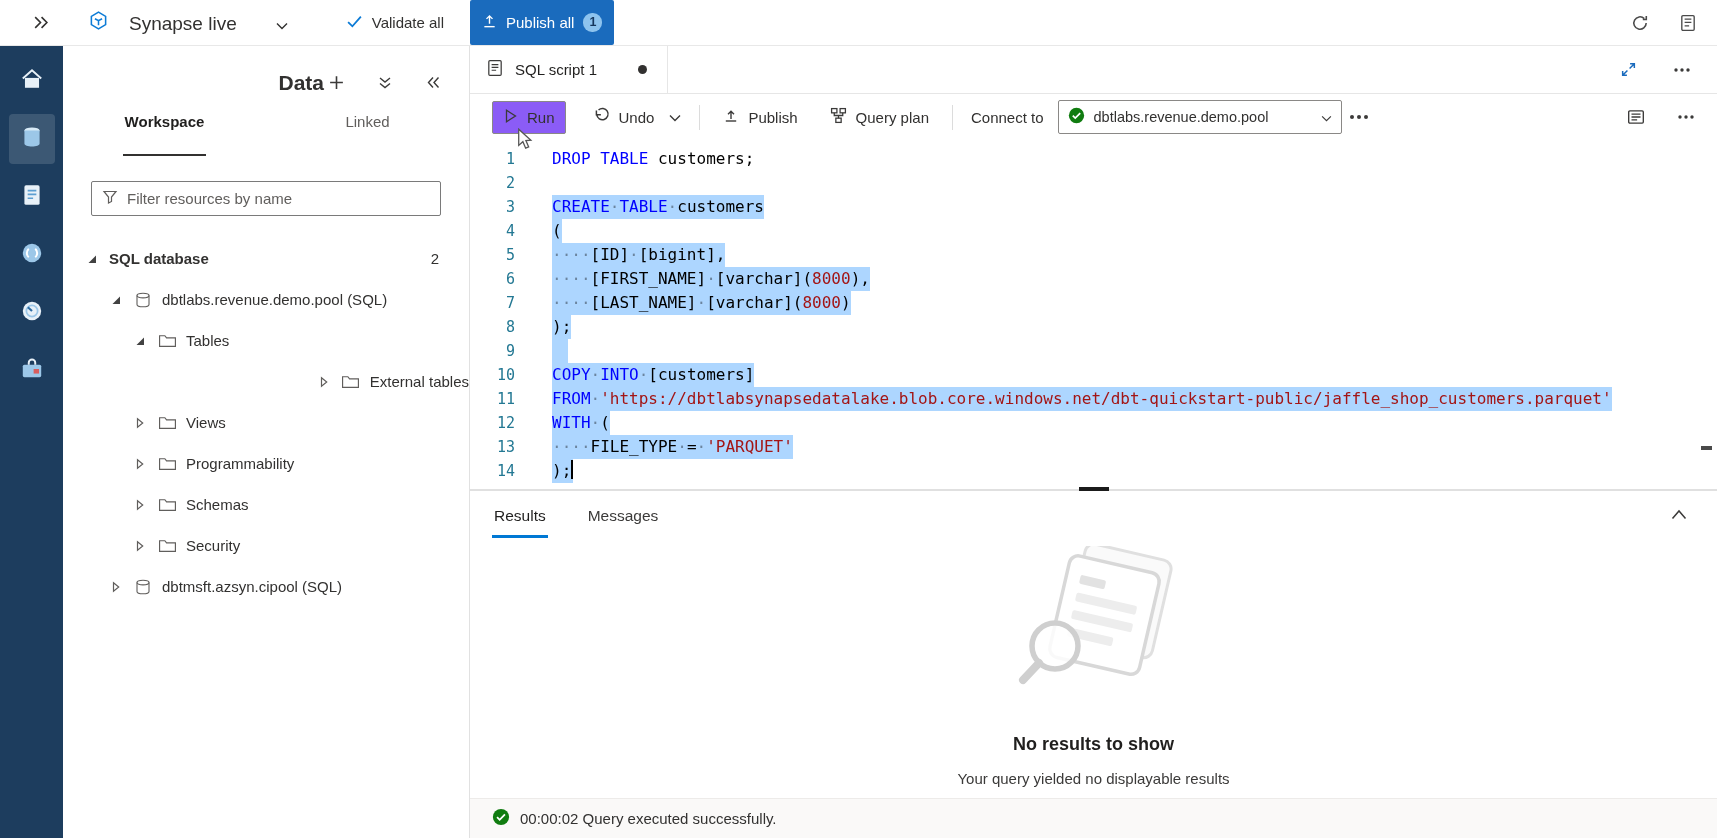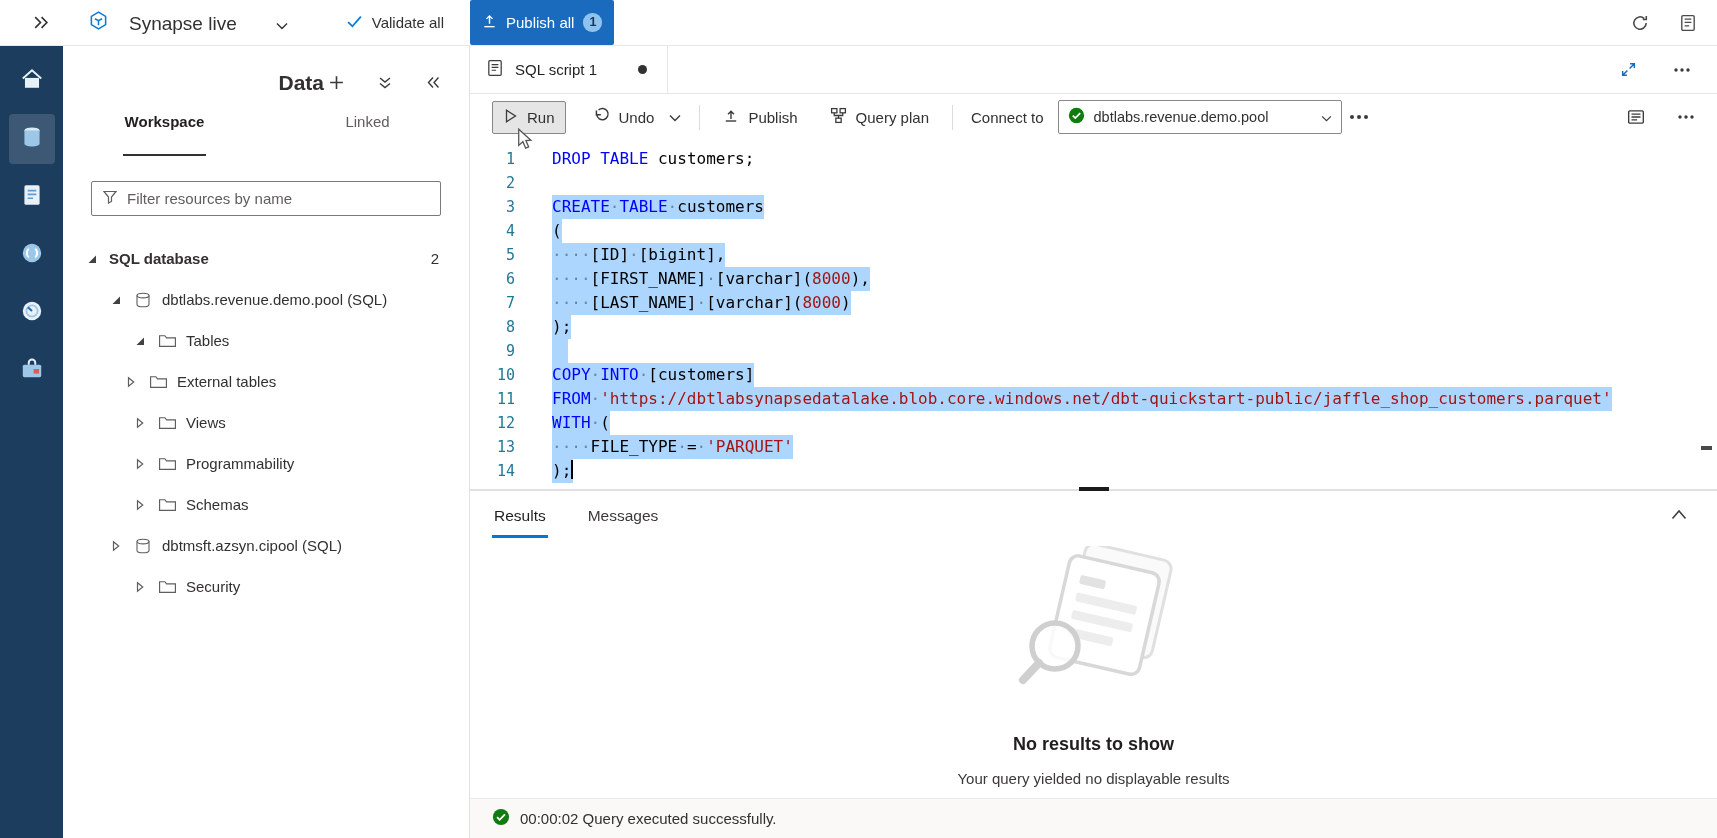--- a/index.html
+++ b/index.html
@@ -52,21 +52,21 @@
   .main { flex:1; display:flex; flex-direction:column; position:relative; min-width:0; background:#fff; }
 
   .tabstrip { height:48px; border-bottom:1px solid #e6e6e6; display:flex; align-items:stretch; }
   .doc-tab { display:flex; align-items:center; gap:11px; padding:0 20px 0 16px; border-right:1px solid #e6e6e6; cursor:pointer; background:#fff; }
   .doc-tab .title { font-size:15px; color:#201f1e; }
   .dirty-dot { width:9px; height:9px; border-radius:50%; background:#323130; margin-left:30px; }
   .tabstrip-right { margin-left:auto; display:flex; align-items:center; gap:28px; padding-right:22px; }
 
   .toolbar { height:46px; display:flex; align-items:center; padding-left:22px; }
   .tbtn { display:flex; align-items:center; gap:9px; font-size:15px; color:#323130; padding:6px 10px; border:1px solid transparent; border-radius:2px; background:none; cursor:pointer; font-family:inherit; }
-  .tbtn.focused { border-color:#8a8886; background:#e5e5e5; }
+  .tbtn.focused { border-color:#8a8886; background:#8b5cf6; }
   .chevbtn { padding:6px 6px; border:none; background:none; cursor:pointer; margin-left:-2px; }
   .tb-div { width:1px; height:25px; background:#dcdcdc; margin:0 12px; flex:none; }
   .connect-label { font-size:15px; margin:0 14px 0 6px;text-align:center; }
   .pool-select { display:flex; align-items:center; gap:9px; border:1px solid #8a8886; border-radius:2px; height:34px; padding:0 9px; width:284px; cursor:pointer; background:#fff; }
   .pool-select .lbl { font-size:14.5px; white-space:nowrap; overflow:hidden; text-overflow:ellipsis; flex:1; }
   .more-dots { display:flex; gap:3px; padding:8px; cursor:pointer; }
   .more-dots i { width:4px; height:4px; border-radius:50%; background:#3b3a39; }
   .toolbar-right { margin-left:auto; display:flex; align-items:center; gap:24px; padding-right:18px; }
 
   
@@ -281,21 +281,21 @@
                 <path d="M10 2.5v7.5H2.5z" fill="#424242"></path>
               </svg>
             </span>
             <span class="node-icon">
               <svg width="19" height="17" viewBox="0 0 18 16">
                 <path d="M1.5 13.5V3.5h5l1.6 2h8.4v8z" fill="#fff" stroke="#605e5c" stroke-width="1.1"></path>
               </svg>
             </span>
             <span class="lbl">Tables</span>
           </div>
-          <div class="tree-row" style="padding-left: 61px;">
+          <div class="tree-row" style="padding-left: 61px; justify-content: flex-end;">
             <span class="twisty">
               <svg width="12" height="12" viewBox="0 0 12 12">
                 <path d="M3.5 1.8l5.2 4.2-5.2 4.2z" fill="none" stroke="#605e5c" stroke-width="1.2"></path>
               </svg>
             </span>
             <span class="node-icon">
               <svg width="19" height="17" viewBox="0 0 18 16">
                 <path d="M1.5 13.5V3.5h5l1.6 2h8.4v8z" fill="#fff" stroke="#605e5c" stroke-width="1.1"></path>
               </svg>
             </span>
@@ -332,47 +332,47 @@
               <svg width="12" height="12" viewBox="0 0 12 12">
                 <path d="M3.5 1.8l5.2 4.2-5.2 4.2z" fill="none" stroke="#605e5c" stroke-width="1.2"></path>
               </svg>
             </span>
             <span class="node-icon">
               <svg width="19" height="17" viewBox="0 0 18 16">
                 <path d="M1.5 13.5V3.5h5l1.6 2h8.4v8z" fill="#fff" stroke="#605e5c" stroke-width="1.1"></path>
               </svg>
             </span>
             <span class="lbl">Schemas</span>
+          </div>
+          <div class="tree-row" style="padding-left: 70px;">
+            <span class="twisty">
+              <svg width="12" height="12" viewBox="0 0 12 12">
+                <path d="M3.5 1.8l5.2 4.2-5.2 4.2z" fill="none" stroke="#605e5c" stroke-width="1.2"></path>
+              </svg>
+            </span>
+            <span class="node-icon">
+              <svg width="19" height="17" viewBox="0 0 18 16">
+                <path d="M1.5 13.5V3.5h5l1.6 2h8.4v8z" fill="#fff" stroke="#605e5c" stroke-width="1.1"></path>
+              </svg>
+            </span>
+            <span class="lbl">Security</span>
           </div>
           <div class="tree-row" style="padding-left: 46px;">
             <span class="twisty">
               <svg width="12" height="12" viewBox="0 0 12 12">
                 <path d="M3.5 1.8l5.2 4.2-5.2 4.2z" fill="none" stroke="#605e5c" stroke-width="1.2"></path>
               </svg>
             </span>
             <span class="node-icon">
               <svg width="18" height="18" viewBox="0 0 18 18">
                 <ellipse cx="9" cy="4.6" rx="6" ry="2.3" fill="#fff" stroke="#605e5c" stroke-width="1.1"></ellipse>
                 <path d="M3 4.6v8.8c0 1.3 2.7 2.3 6 2.3s6-1 6-2.3V4.6" fill="none" stroke="#605e5c" stroke-width="1.1"></path>
               </svg>
             </span>
             <span class="lbl">dbtmsft.azsyn.cipool (SQL)</span>
-          </div>
-          <div class="tree-row" style="padding-left: 70px;">
-            <span class="twisty">
-              <svg width="12" height="12" viewBox="0 0 12 12">
-                <path d="M3.5 1.8l5.2 4.2-5.2 4.2z" fill="none" stroke="#605e5c" stroke-width="1.2"></path>
-              </svg>
-            </span>
-            <span class="node-icon">
-              <svg width="19" height="17" viewBox="0 0 18 16">
-                <path d="M1.5 13.5V3.5h5l1.6 2h8.4v8z" fill="#fff" stroke="#605e5c" stroke-width="1.1"></path>
-              </svg>
-            </span>
-            <span class="lbl">Security</span>
           </div>
         </div>
     </aside>
 
     <main class="main">
 
       <div class="tabstrip">
         <div class="doc-tab">
           <span>
             <svg width="18" height="18" viewBox="0 0 16 16" fill="none" stroke="#3b3a39" stroke-width="1.1">

